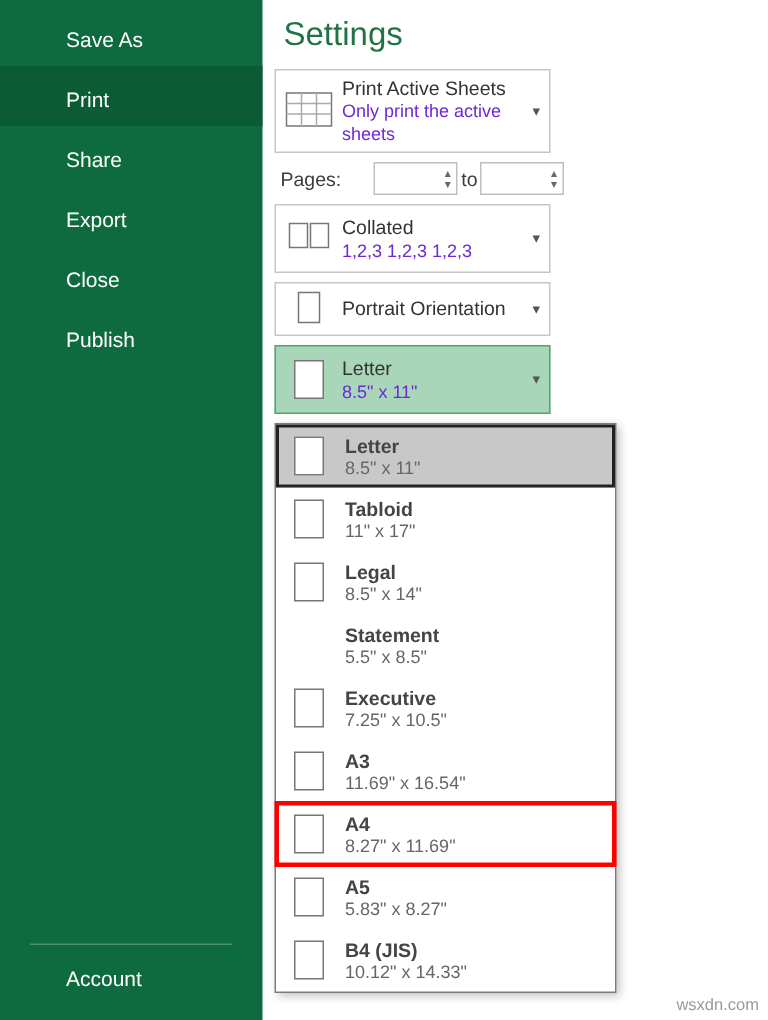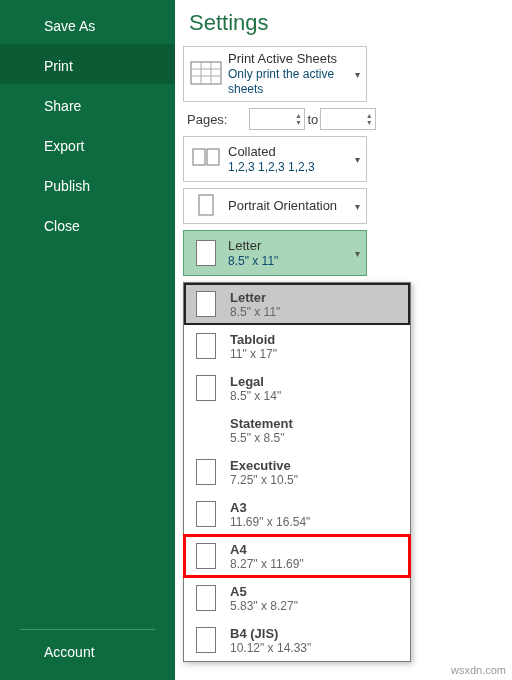--- a/index.html
+++ b/index.html
@@ -64,21 +64,21 @@
       min-height: 46px;
     }
     .dd .icon {
       width: 32px;
       height: 26px;
       margin-right: 6px;
       flex-shrink: 0;
     }
     .dd .txt { flex: 1; line-height: 1.25; }
     .dd .title { color: #333; }
-    .dd .sub { color: #0c4a6e; font-size: 12px; }
+    .dd .sub { color: #6d28d9; font-size: 12px; }
     .dd .caret {
       position: absolute;
       right: 6px;
       top: 50%;
       transform: translateY(-50%);
       font-size: 10px;
       color: #555;
     }
     .dd.slim { min-height: 34px; }
     .dd.green {
@@ -164,24 +164,24 @@
   <div class="nav-item active">
       <span>Print</span>
     </div>
   <div class="nav-item">
       <span>Share</span>
     </div>
   <div class="nav-item">
       <span>Export</span>
     </div>
   <div class="nav-item">
+      <span>Close</span>
+    </div>
+  <div class="nav-item">
       <span>Publish</span>
-    </div>
-  <div class="nav-item">
-      <span>Close</span>
     </div>
   <div class="nav-gap"></div>
   <div class="divider"></div>
   <div class="nav-item account-item">
       <span>Account</span>
     </div>
 </div>
 
 <div class="main">
   <div class="hdr">Settings</div>

